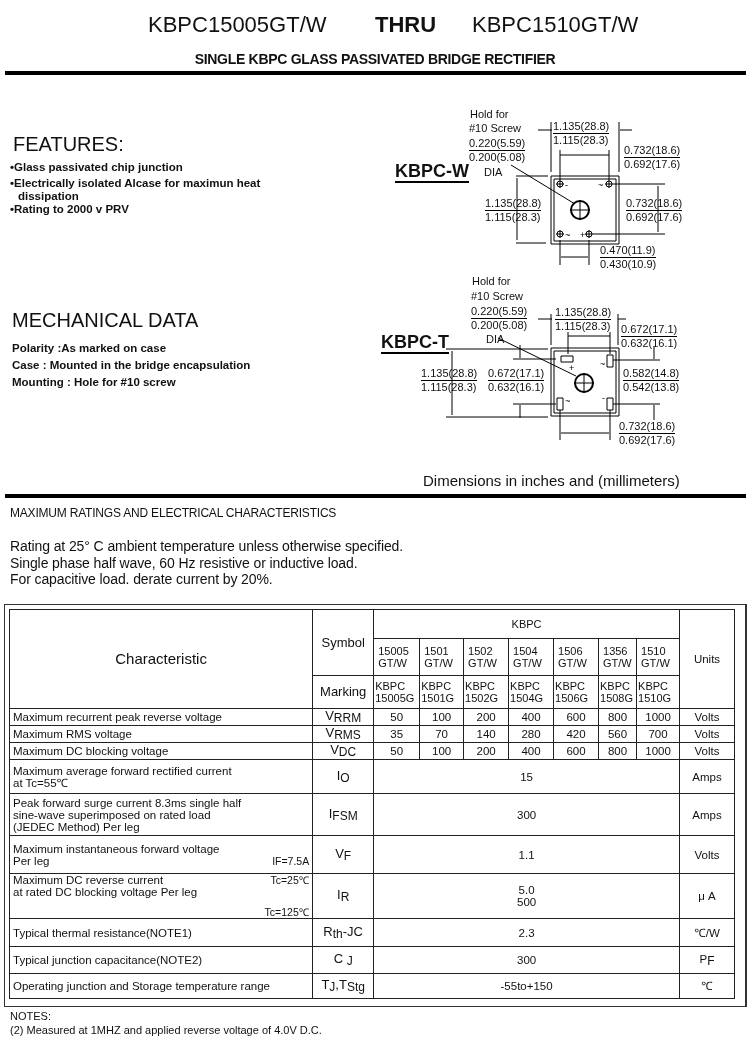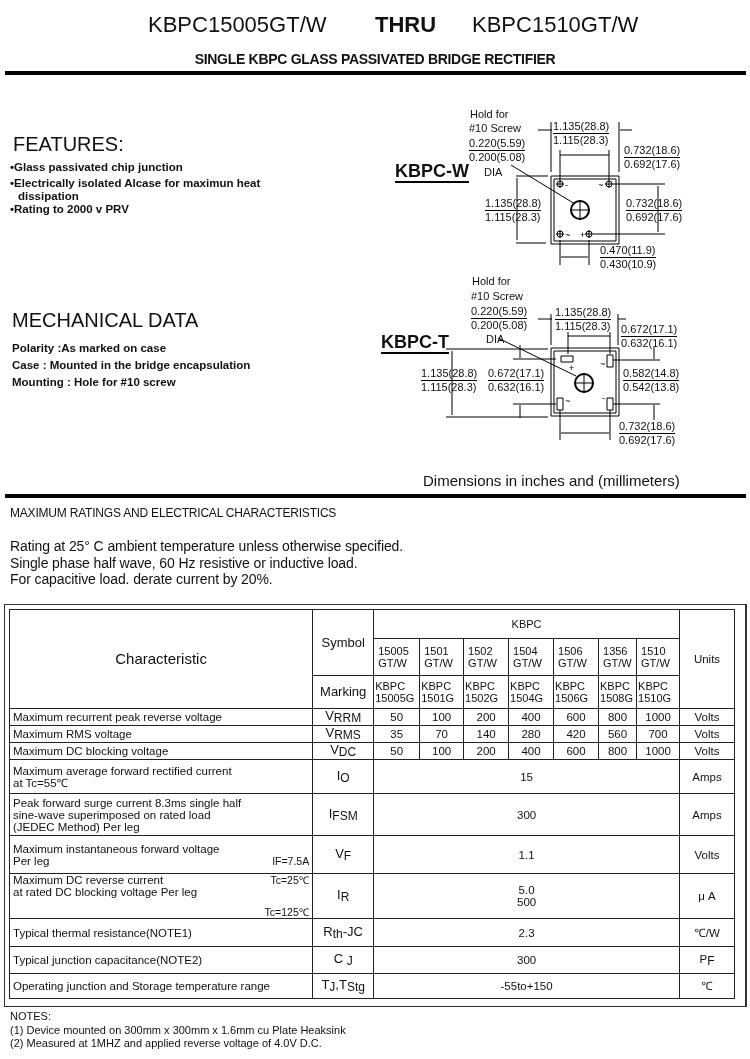--- a/index.html
+++ b/index.html
@@ -390,15 +390,14 @@
     <td>Operating junction and Storage temperature range</td>
     <td class="sym"><span>T</span><sub class="s">J</sub><span>,T</span><sub class="s">Stg</sub></td>
     <td colspan="7" class="c">-55to+150</td>
     <td class="c">℃</td>
   </tr>
 </tbody>
   </table>
 
 <div class="abs notes">
   <div>NOTES:</div>
-  <div>(1) Device mounted on 300mm x 300mm x 1.6mm cu Plate Heaksink</div>
   <div>(2) Measured at 1MHZ and applied reverse voltage of 4.0V D.C.</div>
 </div>
 
 </body></html>

